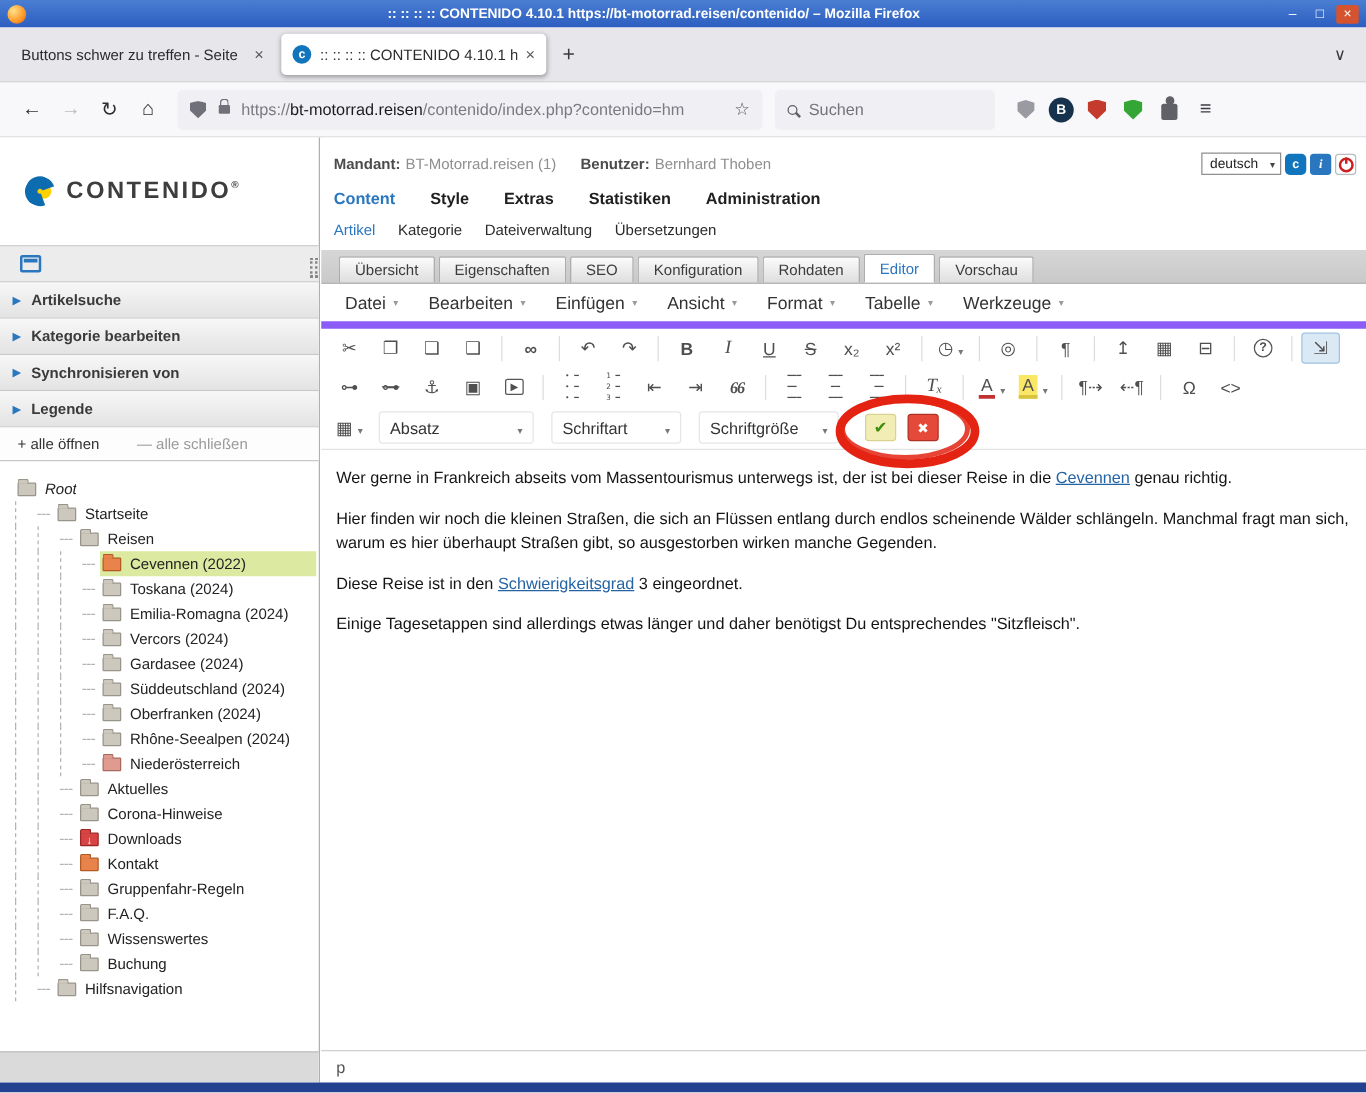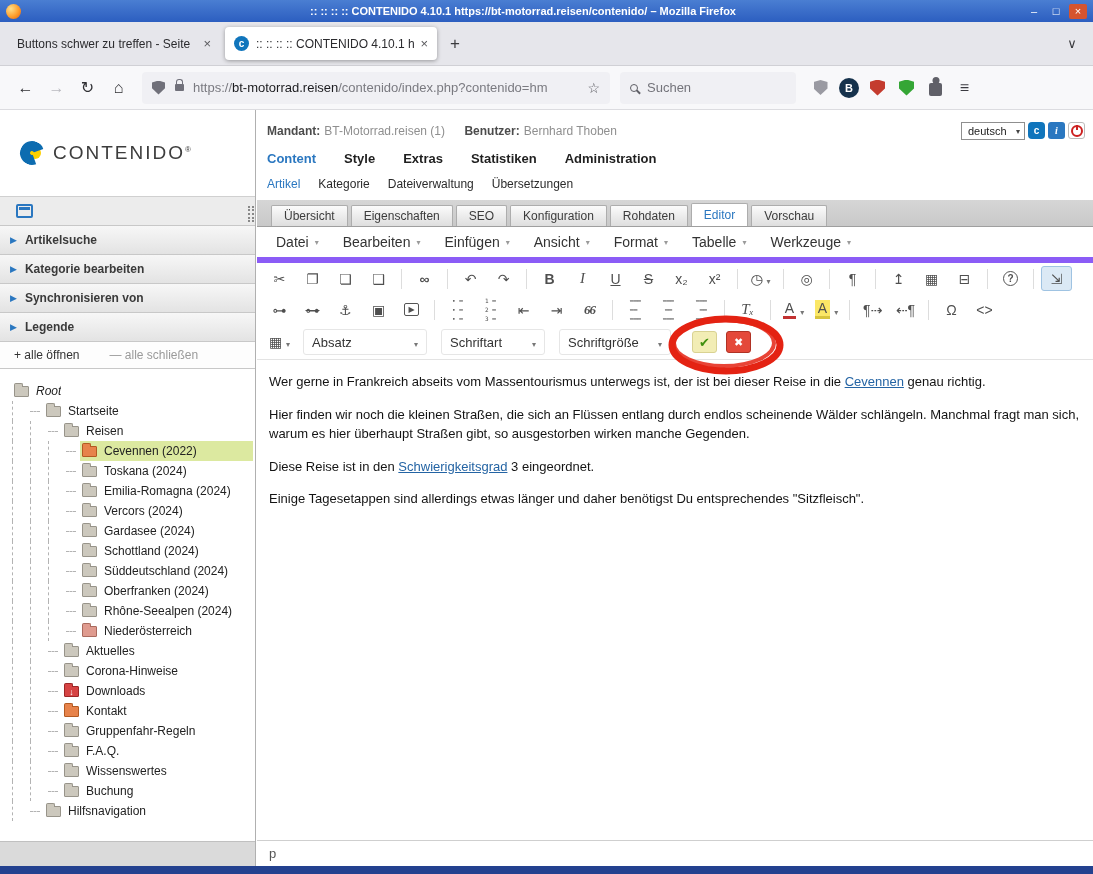--- a/index.html
+++ b/index.html
@@ -59,21 +59,21 @@
   .ic-extensions-puzzle-icon::before{content:"";width:13px;height:13px;background:#606068;border-radius:2px;margin-top:3px}
   .ic-extensions-puzzle-icon::after{content:"";position:absolute;top:4px;left:50%;transform:translateX(-50%);
     width:7px;height:7px;background:#606068;border-radius:50%}
   .ic-app-menu-icon{font-size:16px}
 
   
   .sidebar{position:absolute;top:110px;left:0;width:256px;bottom:8px;background:#fff;border-right:1px solid #b0b0b0;overflow:hidden}
   .logo-row{height:86px;display:flex;align-items:center;padding-left:20px}
   .logo-c{width:24px;height:24px;border-radius:50%;border:10px solid #0d6cb0;border-right-color:transparent;flex:none;transform:rotate(25deg)}
   .logo-dot{width:12px;height:12px;background:#fdd000;border-radius:50%;margin-left:-15px;flex:none}
-  .logo-text{font-weight:normal;font-size:19px;color:#3d3d3d;letter-spacing:2px;margin-left:12px}
+  .logo-text{font-weight:bold;font-size:19px;color:#3d3d3d;letter-spacing:2px;margin-left:12px}
   .logo-reg{font-size:8px;vertical-align:super;color:#3d3d3d}
   .frame-row{height:30px;background:#ececec;border-top:1px solid #d0d0d0;border-bottom:1px solid #c8c8c8;
     display:flex;align-items:center;padding-left:16px}
   .frameicon{width:17px;height:14px;border:2px solid #2a77c0;border-radius:2px;position:relative}
   .frameicon::before{content:"";position:absolute;top:1px;left:1px;right:1px;height:3px;background:#2a77c0}
   .shead{height:29px;background:linear-gradient(#f7f7f7,#e3e3e3);border-bottom:1px solid #c8c8c8;
     display:flex;align-items:center;padding-left:10px;gap:8px;font-size:12px;font-weight:bold;color:#3a3a3a}
   .sarrow{color:#2a77c0;font-size:9px}
   .openclose{height:27px;border-bottom:1px solid #c8c8c8;display:flex;align-items:center;gap:30px;
     padding-left:14px;font-size:12px;background:#fdfdfd}
@@ -95,21 +95,21 @@
   .tlabel{white-space:nowrap;overflow:hidden}
   .it{font-style:italic}
   .side-bottom{position:absolute;left:0;right:0;bottom:0;height:25px;background:#dadada;border-top:1px solid #c0c0c0}
 
   
   .content{position:absolute;top:110px;left:257px;right:0;bottom:8px;background:#fff}
   .hdr{height:90px;position:relative}
   .mline{padding:14px 1px 0 10px;font-size:12px;color:#8f8f8f}
   .mline b{color:#4c4c4c;margin-right:4px}
   .mline .gap{display:inline-block;width:16px}
-  .hctrl{position:absolute;top:12px;right:8px;display:flex;align-items:flex-start;gap:3px}
+  .hctrl{position:absolute;top:12px;right:8px;display:flex;align-items:flex-end;gap:3px}
   .lang{border:1px solid #8f8f8f;background:#fff;font-size:11px;height:18px;min-width:64px;
     display:flex;align-items:center;justify-content:space-between;padding:0 4px 0 6px;color:#222}
   .lang::after{content:"▾";font-size:8px;color:#444;margin-left:8px}
   .badge{width:17px;height:17px;display:flex;align-items:center;justify-content:center;font-size:10px;font-weight:bold;border-radius:3px}
   .bg-contenido-badge-icon{background:#1075bc;color:#fff;border-radius:4px}
   .bg-info-icon{background:#2a77c0;color:#fff;font-family:"Liberation Serif",serif;font-style:italic}
   .bg-logout-power-icon{background:#fff;border:1px solid #bbb;position:relative}
   .bg-logout-power-icon::before{content:"";width:8px;height:8px;border:2px solid #cc2020;border-radius:50%}
   .bg-logout-power-icon::after{content:"";position:absolute;top:2px;left:50%;width:2px;height:5px;background:#cc2020;transform:translateX(-50%)}
   .mainmenu{display:flex;gap:28px;padding-left:10px;margin-top:13px;font-size:13px;font-weight:bold;color:#1f1f1f}
@@ -325,30 +325,20 @@
           <span class="tlabel">Gardasee (2024)</span>
         </span>
       </div>
       <div class="tnode">
         <span class="vg"></span>
         <span class="vg"></span>
         <span class="vg"></span>
         <span class="dash"></span>
         <span class="lab">
           <span class="folder f-gray"></span>
-          <span class="tlabel">Schottland (2024)</span>
-        </span>
-      </div>
-      <div class="tnode">
-        <span class="vg"></span>
-        <span class="vg"></span>
-        <span class="vg"></span>
-        <span class="dash"></span>
-        <span class="lab">
-          <span class="folder f-gray"></span>
           <span class="tlabel">Süddeutschland (2024)</span>
         </span>
       </div>
       <div class="tnode">
         <span class="vg"></span>
         <span class="vg"></span>
         <span class="vg"></span>
         <span class="dash"></span>
         <span class="lab">
           <span class="folder f-gray"></span>

